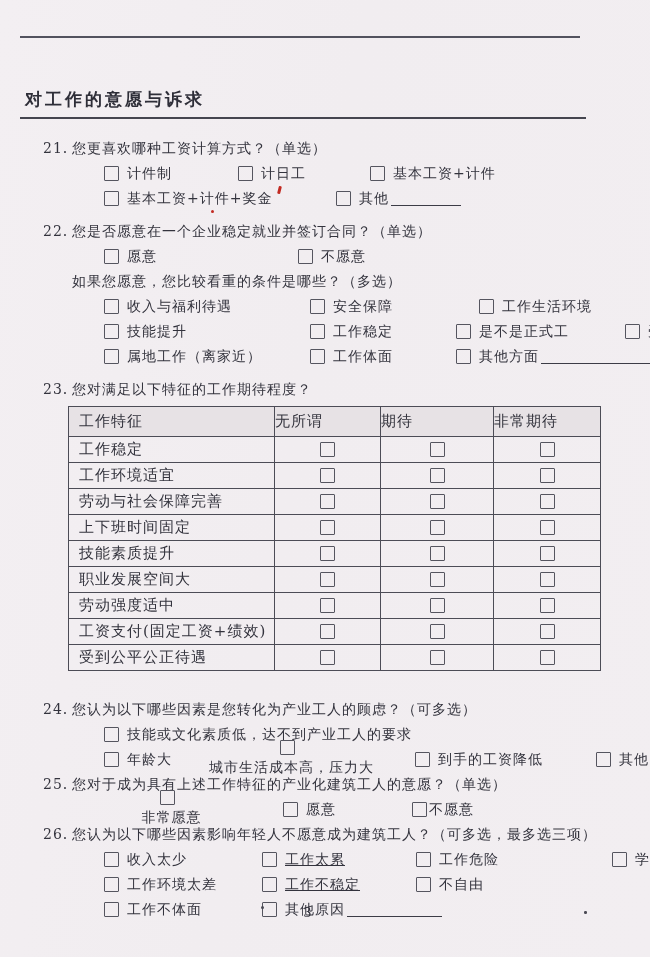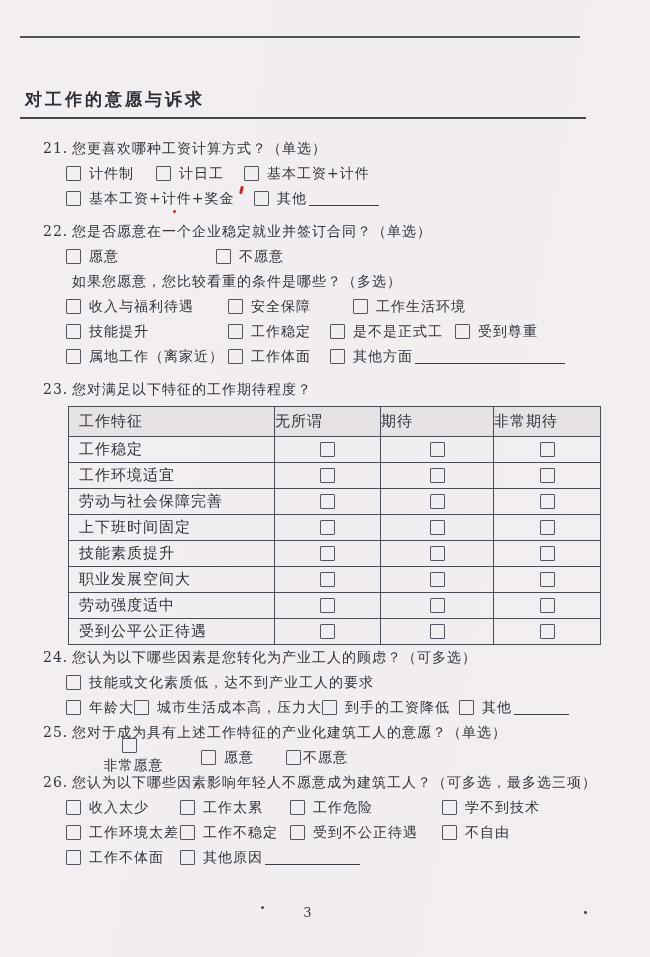--- a/index.html
+++ b/index.html
@@ -16,38 +16,38 @@
   }
   .top-rule{margin:36px 0 0 20px;width:560px;height:2px;background:#52525e;}
   .section-title{
     margin:49px 0 0 25px;font-size:17px;font-weight:bold;
     letter-spacing:3px;line-height:24px;color:#2e2e38;
   }
   .title-rule{margin:6px 0 0 20px;width:566px;height:2px;background:#45454f;}
   .q{margin:0;}
   .q-head{padding-left:43px;line-height:25px;white-space:nowrap;}
   .q-num{display:inline-block;width:29px;}
-  .opt-row{padding-left:66px;line-height:25px;height:25px;display:flex;align-items:center;white-space:nowrap;}
+  .opt-row{padding-left:104px;line-height:25px;height:25px;display:flex;align-items:center;white-space:nowrap;gap:44px;}
   .sub-text{padding-left:72px;line-height:25px;height:25px;white-space:nowrap;}
   .opt{display:inline-flex;align-items:center;position:relative;}
   .cb{
     display:inline-block;width:13px;height:13px;flex:0 0 13px;
     border:1.5px solid #55555f;border-radius:1px;margin-right:8px;
     background:transparent;
   }
   .cb.tight{margin-right:2px;}
   .blank{display:inline-block;height:13px;border-bottom:1.4px solid #3c3c46;margin-left:2px;}
   .b70{width:70px;}.b150{width:150px;}.b55{width:55px;}.b95{width:95px;}
   
   .w90{min-width:90px;}.w88{min-width:88px;}.w182{min-width:188px;}
   .w150{min-width:150px;}
   .w162{min-width:162px;}.w102{min-width:102px;}.w125{min-width:125px;}
-  .w62{min-width:64px;}.w159{min-width:159px;}.w131{min-width:137px;}
+  .w62{min-width:64px;}.w159{min-width:159px;flex-direction:column;}.w131{min-width:137px;}
   .w135{min-width:135px;flex-direction:column;}.w85{min-width:85px;}
-  .w114{min-width:114px;}.w110{min-width:110px;}.w152{min-width:152px;}
+  .w114{min-width:114px;}.w110{min-width:110px;text-decoration:underline;}.w152{min-width:152px;}
   
   .exp-table{
     margin:4px 0 0 68px;border-collapse:collapse;table-layout:fixed;
     width:518px;font-size:15px;
   }
   .exp-table td,.exp-table th{
     border:1.4px solid #4c4c56;padding:0 0 0 10px;height:25px;
     font-weight:normal;text-align:left;vertical-align:middle;
   }
   .exp-table th{height:29px;background:#e7e2e5;}
@@ -57,21 +57,21 @@
   .exp-table .c-c{width:106px;}
   .exp-table th.center,.exp-table td.center{text-align:left;padding:0;}
   .exp-table td.center .cb{margin:0 auto;display:block;}
   
   .red-tick{position:absolute;right:-8px;top:0;width:2.5px;height:8px;background:#c22a22;transform:rotate(14deg);border-radius:1px;}
   .red-dot{position:absolute;left:58%;bottom:-2px;width:3px;height:3px;background:#c22a22;border-radius:50%;}
   .speck{position:absolute;background:#4a4a54;border-radius:50%;}
   .speck1{left:261px;top:906px;width:3px;height:3px;}
   .speck2{left:584px;top:911px;width:2.5px;height:2.5px;}
   .page-number{position:absolute;left:0;top:905px;width:615px;text-align:center;font-size:13px;letter-spacing:0;}
-  .mt17{margin-top:17px;}.mt8{margin-top:8px;}.mt26{}
+  .mt17{margin-top:17px;}.mt8{margin-top:8px;}.mt26{margin-top:26px;}
 </style>
 </head>
 <body>
 
 <div class="page">
 
   <div class="top-rule"></div>
 
   <div class="section-title">对工作的意愿与诉求</div>
   <div class="title-rule"></div>
@@ -261,20 +261,32 @@
               <span class="cb"></span>
             </td>
         <td class="center">
               <span class="cb"></span>
             </td>
         <td class="center">
               <span class="cb"></span>
             </td>
       </tr>
       <tr>
+        <td>工资支付(固定工资+绩效)</td>
+        <td class="center">
+              <span class="cb"></span>
+            </td>
+        <td class="center">
+              <span class="cb"></span>
+            </td>
+        <td class="center">
+              <span class="cb"></span>
+            </td>
+      </tr>
+      <tr>
         <td>受到公平公正待遇</td>
         <td class="center">
               <span class="cb"></span>
             </td>
         <td class="center">
               <span class="cb"></span>
             </td>
         <td class="center">
               <span class="cb"></span>
             </td>
@@ -357,24 +369,20 @@
         </span>
     </div>
     <div class="opt-row">
       <span class="opt w114">
           <span class="cb"></span>
           <span>工作环境太差</span>
         </span>
       <span class="opt w110">
           <span class="cb"></span>
           <span>工作不稳定</span>
-        </span>
-      <span class="opt w152">
-          <span class="cb"></span>
-          <span>受到不公正待遇</span>
         </span>
       <span class="opt">
           <span class="cb"></span>
           <span>不自由</span>
         </span>
     </div>
     <div class="opt-row">
       <span class="opt w114">
           <span class="cb"></span>
           <span>工作不体面</span>

